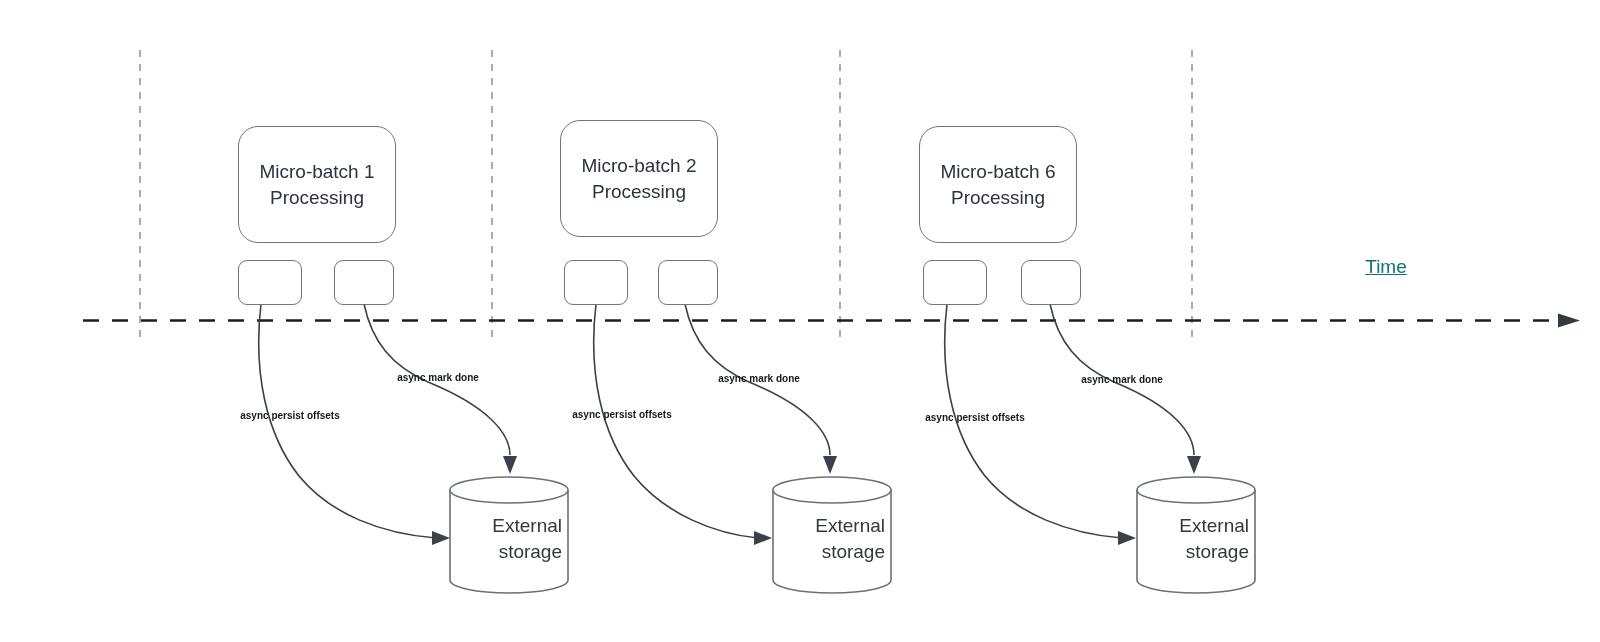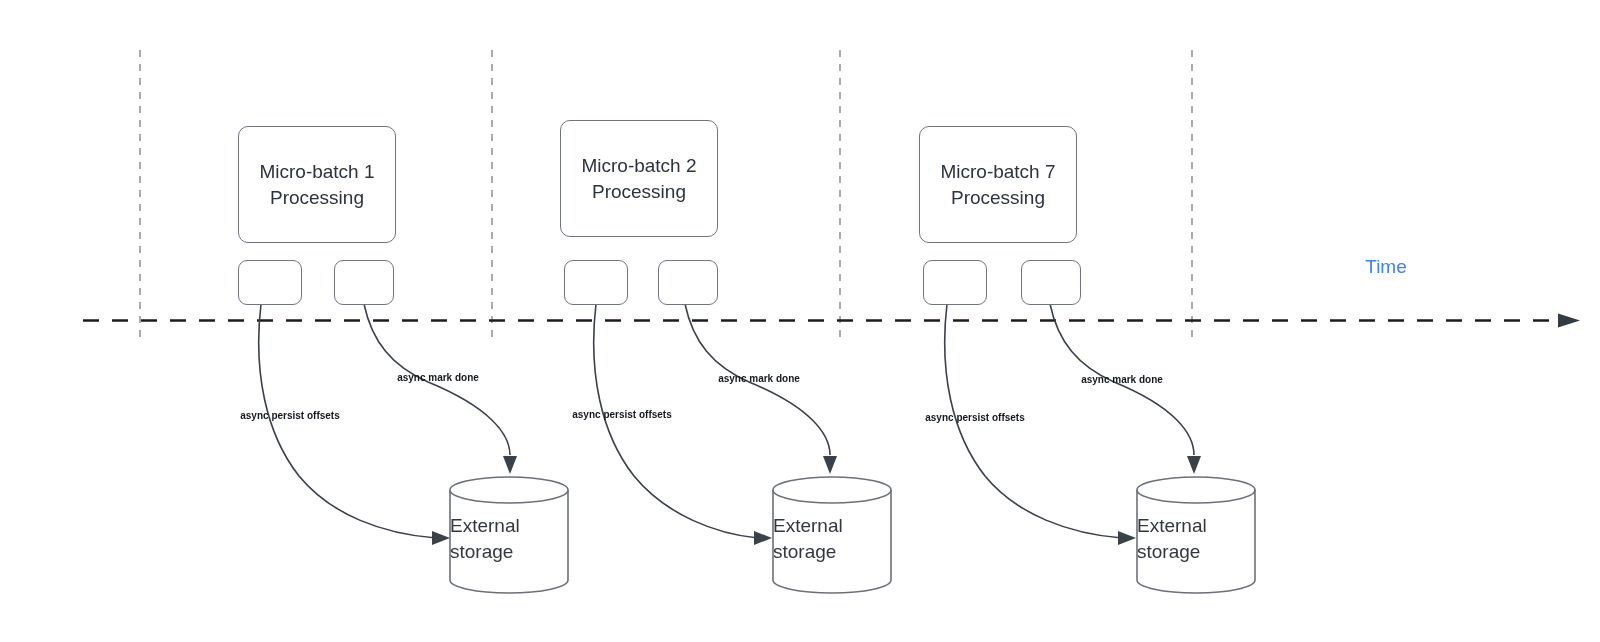--- a/index.html
+++ b/index.html
@@ -12,21 +12,21 @@
     overflow: hidden;
   }
   #diagram-svg { position: absolute; left: 0; top: 0; }
 
   .proc-box {
     position: absolute;
     box-sizing: border-box;
     width: 158px; height: 117px;
     background: #ffffff;
     border: 1.5px solid #70757c;
-    border-radius: 10px;
+    border-radius: 20px;
     display: flex; align-items: center; justify-content: center;
     text-align: center;
     font-size: 19px; line-height: 26px;
     color: #2c3340;
   }
   .commit-box {
     position: absolute;
     box-sizing: border-box;
     width: 64px; height: 45px;
     background: #ffffff;
@@ -38,30 +38,31 @@
     position: absolute;
     transform: translateX(-50%);
     white-space: nowrap;
     font-size: 10px;
     font-weight: bold;
     color: #14181f;
   }
   .cyl-text {
     position: absolute;
     width: 112px;
-    text-align: left;
+    text-align: right;
     font-size: 19px; line-height: 26px;
     color: #33383f;
   }
   .time-label {
     position: absolute;
     left: 1336px; top: 256px; width: 100px;
     text-align: center;
     font-size: 19px;
-    color: #3b82f6;
+    color: #0f766e;
+    text-decoration: underline;
   }
 </style>
 </head>
 <body>
 
 <div id="canvas">
 
   <svg id="diagram-svg" width="1600" height="642" viewBox="0 0 1600 642">
 
     <g stroke="#a9acae" stroke-width="2" stroke-dasharray="7 7" fill="none">
@@ -137,21 +138,21 @@
   <div class="commit-box small" style="left:658px; top:260px;"></div>
   <div class="arrow-label" style="left:622px; top:409px;">async persist offsets</div>
   <div class="arrow-label" style="left:759px; top:373px;">async mark done</div>
   <div class="cyl-text" style="left:773px; top:513px;">
     <div>External</div>
     <div>storage</div>
   </div>
 
   <div class="proc-box" style="left:919px; top:126px;">
     <div>
-      <div>Micro-batch 7</div>
+      <div>Micro-batch 6</div>
       <div>Processing</div>
     </div>
   </div>
   <div class="commit-box" style="left:923px; top:260px;"></div>
   <div class="commit-box small" style="left:1021px; top:260px;"></div>
   <div class="arrow-label" style="left:975px; top:412px;">async persist offsets</div>
   <div class="arrow-label" style="left:1122px; top:374px;">async mark done</div>
   <div class="cyl-text" style="left:1137px; top:513px;">
     <div>External</div>
     <div>storage</div>

